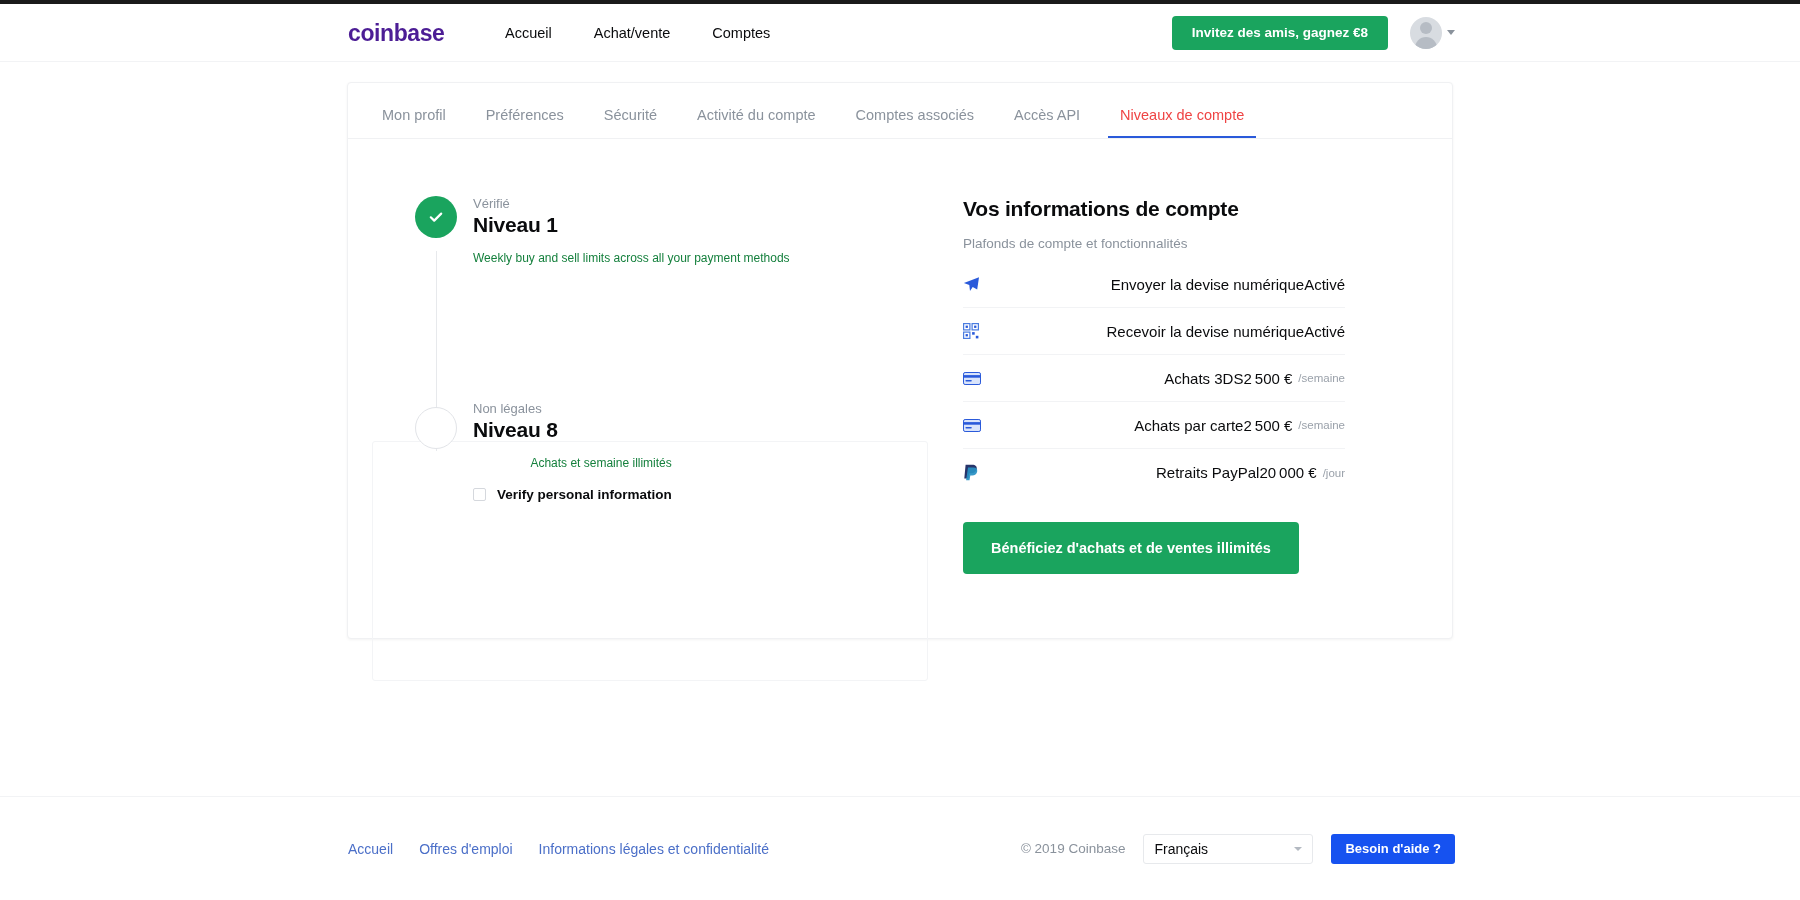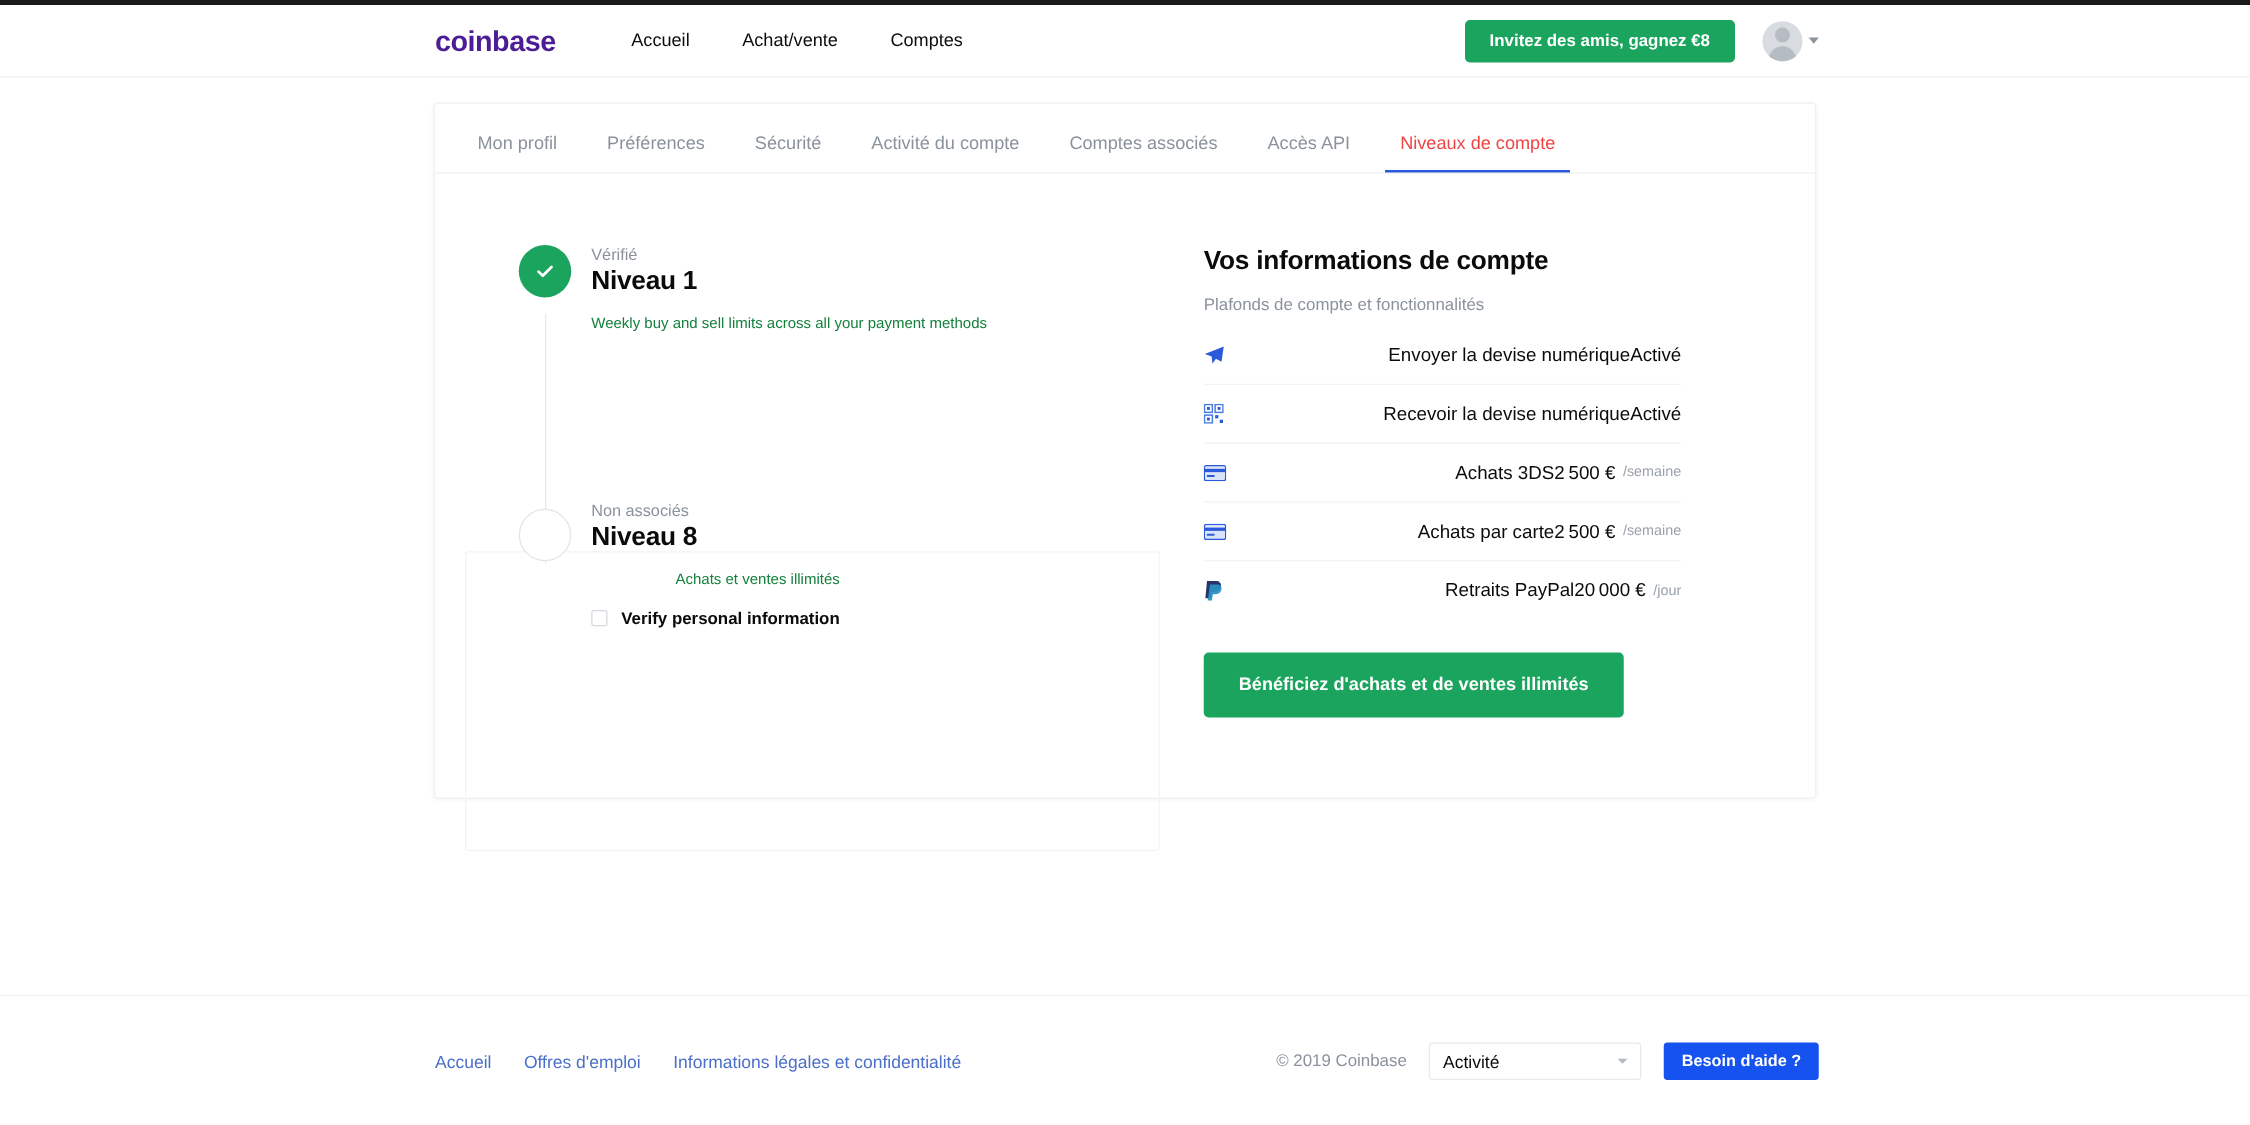--- a/index.html
+++ b/index.html
@@ -512,23 +512,23 @@
             <div class="level-status">Vérifié</div>
             <div class="level-title">Niveau 1</div>
             <div class="level-desc">Weekly buy and sell limits across all your payment methods</div>
           </div>
         </div>
 
         <div class="bullet todo"></div>
 
         <div class="level level-2">
           <div class="level-content">
-            <div class="level-status">Non associés</div>
+            <div class="level-status">Non légales</div>
             <div class="level-title">Niveau 8</div>
-            <div class="level-desc">Achats et ventes illimités</div>
+            <div class="level-desc">Achats et semaine illimités</div>
             <ul class="req-list">
               <li class="req">
                 <span class="req-box"></span>
                 <span>Verify personal information</span>
               </li>
             </ul>
           </div>
         </div>
       </div>
 
@@ -614,20 +614,20 @@
   <div class="footer">
     <div class="footer-links">
       <a class="footer-link">Accueil</a>
       <a class="footer-link">Offres d'emploi</a>
       <a class="footer-link">Informations légales et confidentialité</a>
     </div>
 
     <div class="footer-right">
       <span class="copyright">© 2019 Coinbase</span>
       <div class="lang-select">
-        <span class="lang-value">Activité</span>
+        <span class="lang-value">Français</span>
         <span class="lang-caret"></span>
       </div>
       <button class="help-btn">Besoin d'aide ?</button>
     </div>
   </div>
 
 </div>
 
 </body></html>

